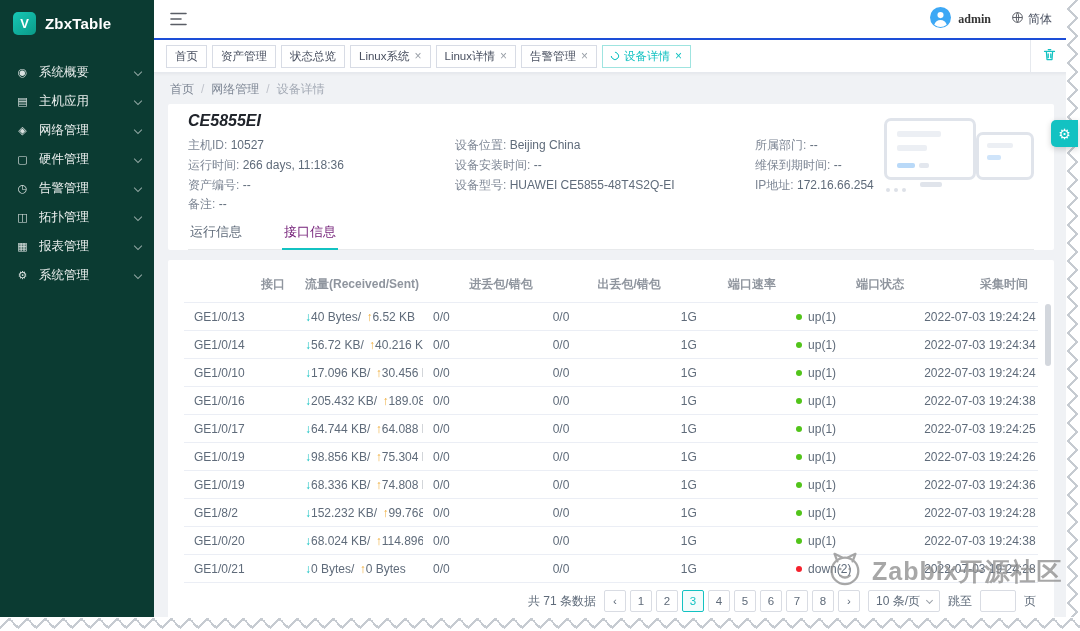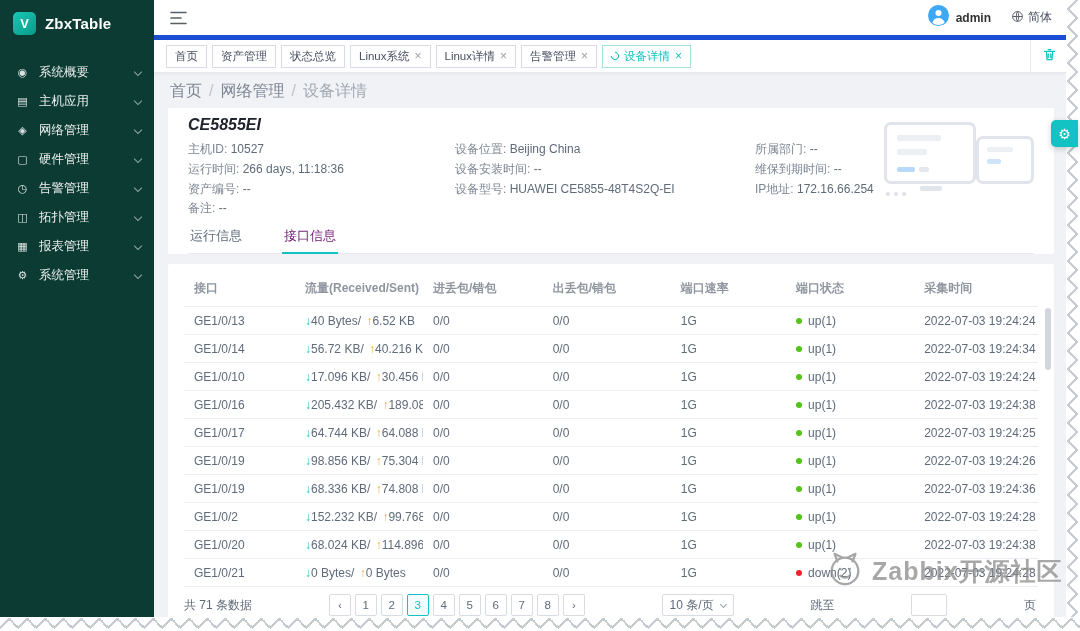--- a/index.html
+++ b/index.html
@@ -14,39 +14,39 @@
   .logo-badge{width:23px;height:23px;border-radius:5px;background:linear-gradient(140deg,#17c8b6,#0a9a88);color:#fff;font-size:13px;font-weight:700;display:flex;align-items:center;justify-content:center;}
   .logo-text{font-size:15px;font-weight:700;letter-spacing:.2px;}
   .menu{padding-top:12px;}
   .menu-item{height:29px;display:flex;align-items:center;padding:0 13px 0 15px;cursor:pointer;}
   .menu-icon{width:15px;font-size:11px;color:rgba(255,255,255,.85);margin-right:9px;text-align:center;}
   .menu-label{flex:1;font-size:12.5px;color:rgba(255,255,255,.92);}
   .menu-chevron{width:6px;height:6px;border-right:1.2px solid rgba(255,255,255,.55);border-bottom:1.2px solid rgba(255,255,255,.55);transform:rotate(45deg);margin-top:-2px;}
 
   
   .main{flex:1;display:flex;flex-direction:column;min-width:0;}
-  .header{height:40px;background:#fff;display:flex;align-items:center;padding:0 16px;border-bottom:5px solid #1d4ed8;flex:0 0 40px;}
+  .header{height:40px;background:#fff;display:flex;align-items:center;padding:0 16px;border-bottom:2px solid #1d4ed8;flex:0 0 40px;font-family:Liberation Serif, serif;}
   .hamburger{display:flex;align-items:center;cursor:pointer;}
   .header-right{margin-left:auto;display:flex;align-items:center;gap:20px;}
   .user{display:flex;align-items:center;gap:7px;cursor:pointer;}
   .username{font-size:12px;color:#333;font-weight:600;}
   .lang{display:flex;align-items:center;gap:4px;cursor:pointer;font-size:12px;color:#495060;}
 
   .tabbar{height:33px;background:#fff;display:flex;align-items:center;padding-left:12px;border-bottom:1px solid #e6e9ee;box-shadow:0 1px 3px rgba(0,21,41,.05);flex:0 0 33px;}
   .tabs{display:flex;align-items:center;flex:1;min-width:0;overflow:hidden;}
   .tab{height:23px;display:inline-flex;align-items:center;gap:5px;border:1px solid #d8dce5;background:#fff;color:#495060;font-size:11.5px;padding:0 8px;margin-right:5px;cursor:pointer;white-space:nowrap;}
   .tab.active{color:#13c2c2;border-color:#9fe4e0;}
   .refresh-icon{width:8px;height:8px;border-radius:50%;border:1.5px solid #13c2c2;border-top-color:transparent;transform:rotate(-45deg);flex:0 0 auto;}
   .tab-close{color:#9aa0a8;font-size:12px;line-height:1;}
   .tab.active .tab-close{color:#13c2c2;}
   .tab-actions{width:38px;height:100%;border-left:1px solid #e6e9ee;display:flex;align-items:center;justify-content:center;cursor:pointer;flex:0 0 38px;}
 
   
   .content{flex:1;padding:6px 14px 0;display:flex;flex-direction:column;min-height:0;}
-  .breadcrumb{font-size:16px;color:#7d8694;margin:2px 0 6px 2px;flex:0 0 auto;}
+  .breadcrumb{font-size:12px;color:#7d8694;margin:2px 0 6px 2px;flex:0 0 auto;}
   .bc-item{cursor:pointer;}
   .bc-last{color:#a3aab5;cursor:default;}
   .bc-sep{margin:0 7px;color:#c0c4cc;}
 
   .device-card{background:#fff;border-radius:2px;padding:8px 20px 0;position:relative;flex:0 0 auto;}
   .device-title{font-size:16px;font-weight:700;color:#20242b;margin-bottom:5px;font-style:italic;}
   .info-grid{display:flex;}
   .info-col:nth-child(1){width:267px;}
   .info-col:nth-child(2){width:300px;}
   .info-col:nth-child(3){flex:1;}
@@ -69,33 +69,33 @@
   .mon-small{position:absolute;right:2px;top:22px;width:58px;height:48px;border:3px solid #e0e4eb;border-radius:7px;background:#fff;}
   .mon-small .bar1{position:absolute;left:8px;top:8px;width:26px;height:5px;background:#eceff4;border-radius:2px;}
   .mon-small .dash{position:absolute;left:8px;top:20px;width:14px;height:5px;background:#cfe4fa;border-radius:2px;}
   .stand{position:absolute;left:36px;top:72px;width:22px;height:5px;background:#e0e4eb;border-radius:2px;}
   .dots{position:absolute;left:2px;top:78px;display:flex;gap:4px;}
   .dots i{width:4px;height:4px;border-radius:50%;background:#dde1e8;}
 
   
   .table-card{background:#fff;border-radius:2px;margin-top:10px;flex:1;min-height:0;padding:6px 16px 4px;display:flex;flex-direction:column;position:relative;overflow:hidden;}
   table{width:100%;border-collapse:collapse;table-layout:fixed;}
-  th{font-size:12px;color:#8f959e;font-weight:700;text-align:left;padding:10px 10px 9px;border-bottom:1px solid #ebeef5;white-space:nowrap;overflow:hidden;}
+  th{font-size:12px;color:#8f959e;font-weight:700;text-align:right;padding:10px 10px 9px;border-bottom:1px solid #ebeef5;white-space:nowrap;overflow:hidden;}
   td{font-size:12px;color:#5f6b7a;height:28px;padding:0 10px;border-bottom:1px solid #ebeef5;white-space:nowrap;overflow:hidden;}
   .arr{font-size:12px;}
   .arr.recv{color:#13c2c2;}
   .arr.sent{color:#efad3a;margin-left:2px;}
   .dot{display:inline-block;width:6px;height:6px;border-radius:50%;margin-right:6px;vertical-align:middle;}
   .dot.up{background:#52c41a;}
   .dot.down{background:#f5222d;}
   .status-label{vertical-align:middle;}
   .scroll-thumb{position:absolute;right:3px;top:44px;width:6px;height:62px;border-radius:3px;background:#d3d7dd;cursor:pointer;}
 
   
-  .pagination{margin-top:auto;display:flex;align-items:center;justify-content:space-between;gap:8px;padding:7px 2px 7px 0;font-size:12px;color:#5f6b7a;flex:0 0 auto;}
+  .pagination{margin-top:auto;display:flex;align-items:center;justify-content:flex-end;gap:8px;padding:7px 2px 7px 0;font-size:12px;color:#5f6b7a;flex:0 0 auto;}
   .pager{display:flex;align-items:center;gap:4px;}
   .page-btn{min-width:22px;height:22px;border:1px solid #d9dce3;border-radius:2px;background:#fff;color:#5f6b7a;font-size:11.5px;font-family:inherit;display:flex;align-items:center;justify-content:center;cursor:pointer;padding:0 4px;}
   .page-btn.active{color:#13c2c2;border-color:#13c2c2;background:rgba(19,194,194,.05);}
   .page-size{width:72px;height:22px;border:1px solid #d9dce3;border-radius:2px;display:flex;align-items:center;justify-content:space-between;padding:0 7px;cursor:pointer;background:#fff;}
   .caret{width:5px;height:5px;border-right:1.2px solid #9aa0a8;border-bottom:1.2px solid #9aa0a8;transform:rotate(45deg);margin-top:-2px;}
   .jump-input{width:36px;height:22px;border:1px solid #d9dce3;border-radius:2px;outline:none;font-size:12px;padding:0 4px;color:#5f6b7a;font-family:inherit;}
 
   
   .settings-fab{position:absolute;left:1051px;top:120px;width:27px;height:27px;background:#13c2c2;border:none;border-radius:5px 0 0 5px;color:#fff;font-size:14px;display:flex;align-items:center;justify-content:center;cursor:pointer;z-index:30;box-shadow:0 2px 6px rgba(0,0,0,.18);}
 
@@ -368,21 +368,21 @@
                 <tr>
                   <td>GE1/0/19</td>
                   <td><span class="arr recv">↓</span><span>68.336 KB/ </span><span class="arr sent">↑</span><span>74.808 KB</span></td>
                   <td>0/0</td>
                   <td>0/0</td>
                   <td>1G</td>
                   <td><span class="dot up"></span><span class="status-label">up(1)</span></td>
                   <td>2022-07-03 19:24:36</td>
                 </tr>
                 <tr>
-                  <td>GE1/0/2</td>
+                  <td>GE1/8/2</td>
                   <td><span class="arr recv">↓</span><span>152.232 KB/ </span><span class="arr sent">↑</span><span>99.768 KB</span></td>
                   <td>0/0</td>
                   <td>0/0</td>
                   <td>1G</td>
                   <td><span class="dot up"></span><span class="status-label">up(1)</span></td>
                   <td>2022-07-03 19:24:28</td>
                 </tr>
                 <tr>
                   <td>GE1/0/20</td>
                   <td><span class="arr recv">↓</span><span>68.024 KB/ </span><span class="arr sent">↑</span><span>114.896 KB</span></td>

